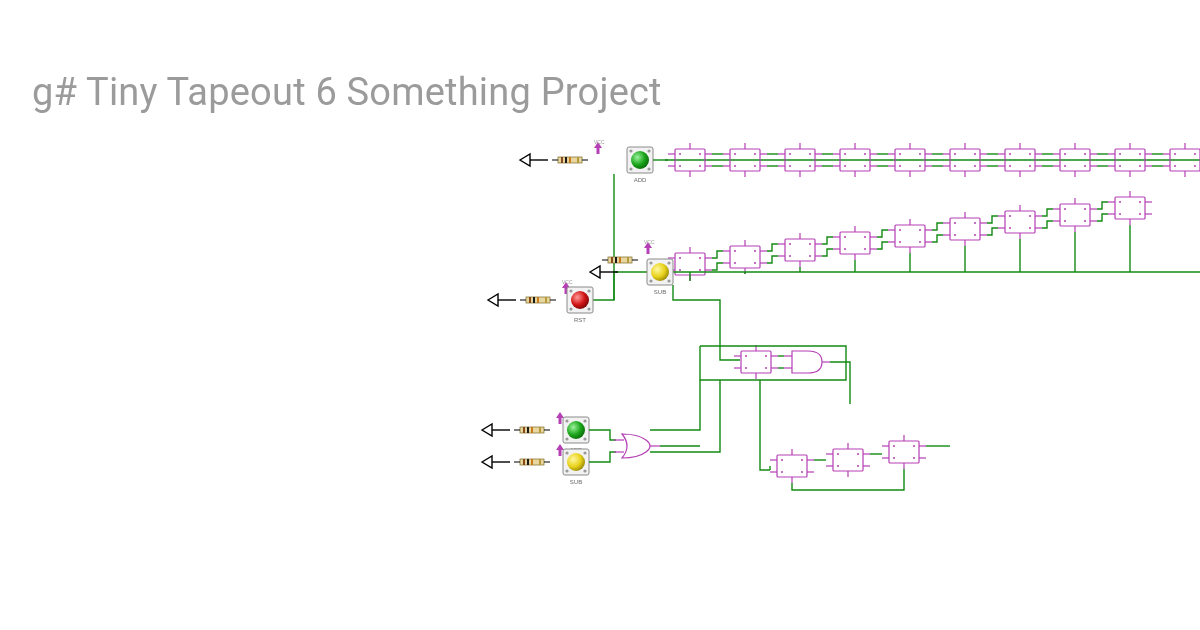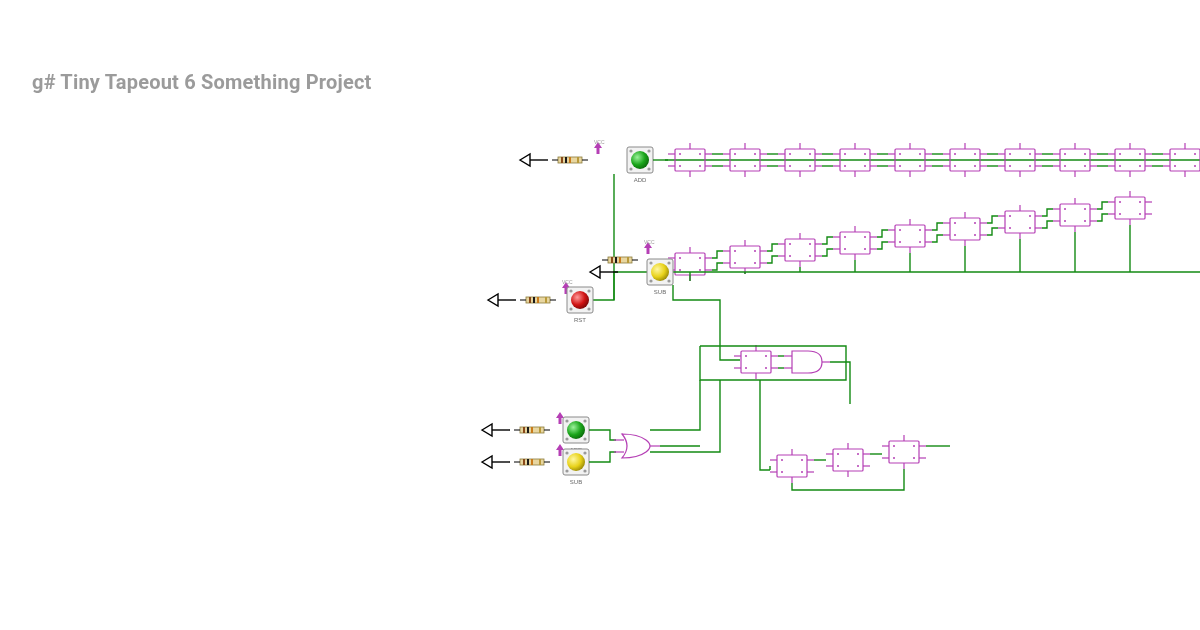--- a/index.html
+++ b/index.html
@@ -1,17 +1,17 @@
 <!DOCTYPE html>
 <html><head>
 <meta charset="utf-8">
 <style>
   * { box-sizing: border-box; margin: 0; padding: 0; }
   html, body { width: 1200px; height: 630px; background: #fff; font-family: -apple-system, "Segoe UI", Roboto, "Helvetica Neue", Arial, sans-serif; overflow: hidden; }
-  .title { position: absolute; left: 32px; top: 70px; font-size: 20px; font-weight: 700; color: #9b9b9b; letter-spacing: 0.2px; }
+  .title { position: absolute; left: 32px; top: 70px; font-size: 38px; font-weight: 400; color: #9b9b9b; letter-spacing: 0.2px; }
   .canvas { position: absolute; left: 0; top: 0; width: 1200px; height: 630px; }
   .wire { stroke: #138a13; stroke-width: 1.4; fill: none; }
   .chip-body { fill: none; stroke: #b53fb5; stroke-width: 1.2; }
   .chip-pin  { stroke: #b53fb5; stroke-width: 1.2; }
   .chip-dot  { fill: #b53fb5; }
   .btn-frame { fill: #f2f2f2; stroke: #8a8a8a; stroke-width: 1; }
   .out-tri   { fill: none; stroke: #000; stroke-width: 1.4; }
   .out-stem  { stroke: #000; stroke-width: 1.4; }
   .res-stripe{ stroke-width: 2; }
   .vcc-arrow { fill: #b53fb5; }

